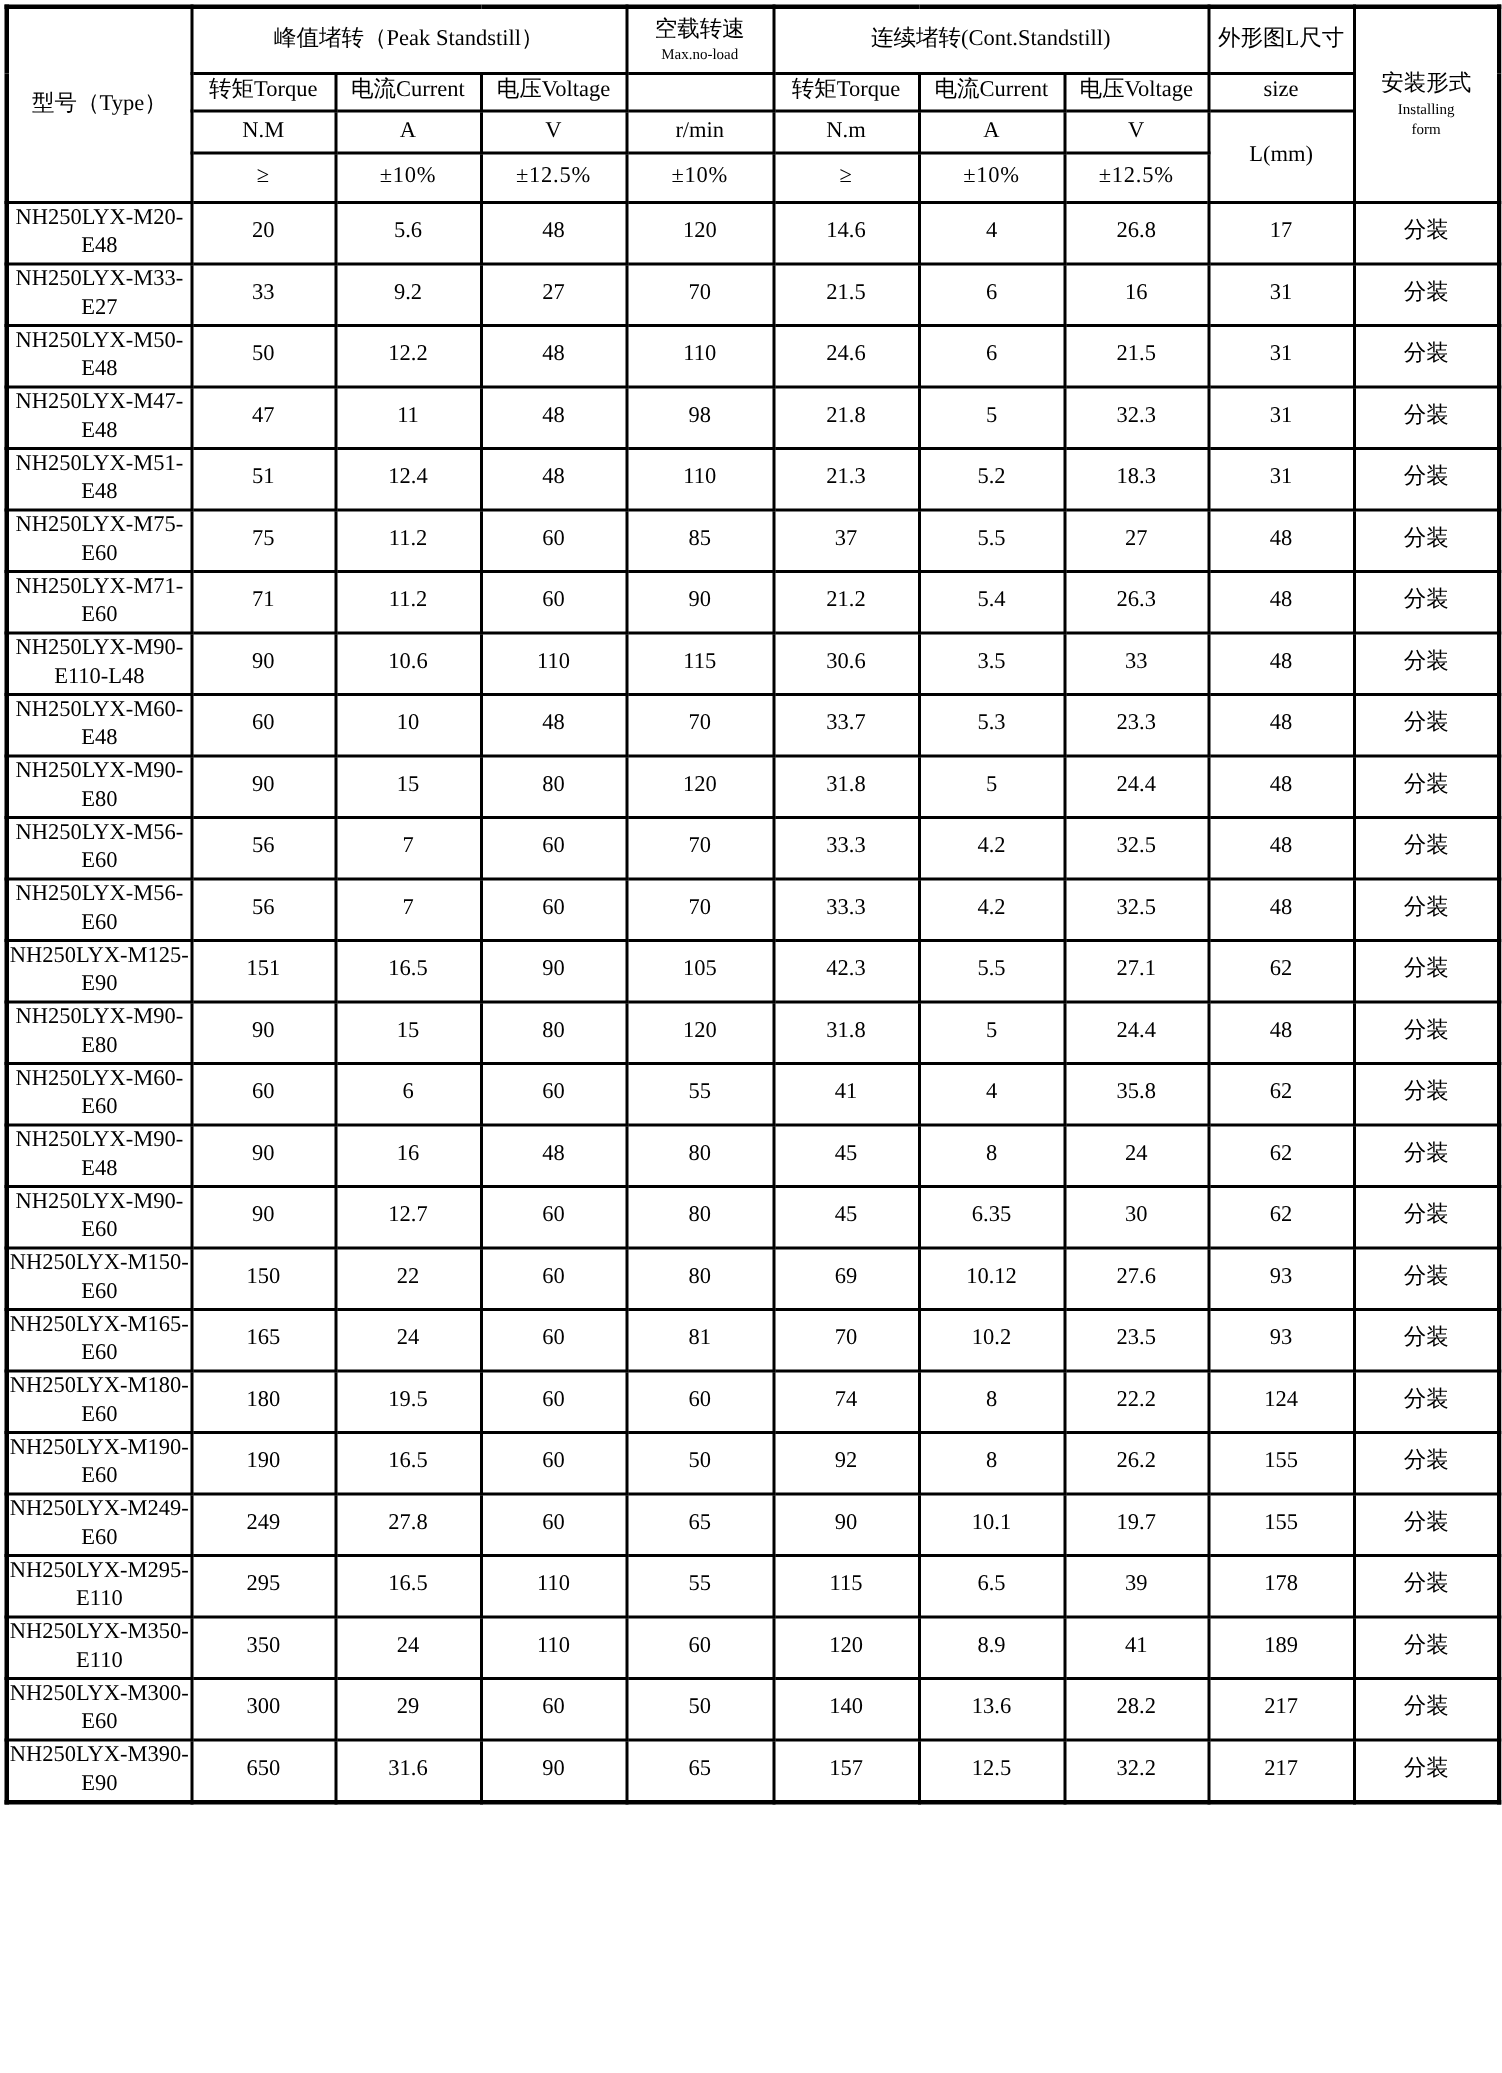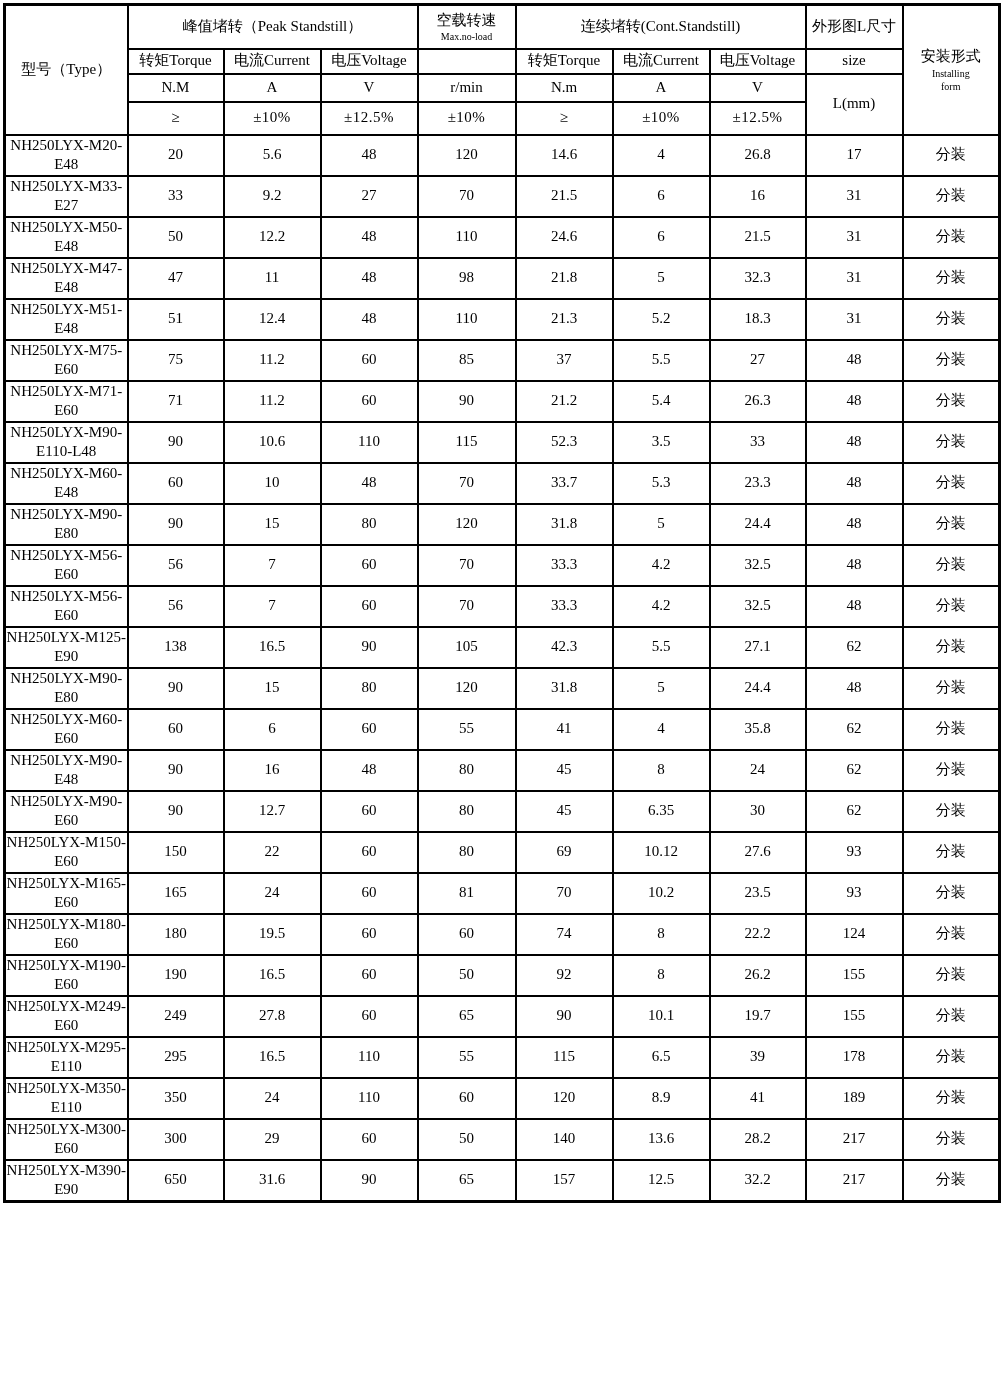--- a/index.html
+++ b/index.html
@@ -197,21 +197,21 @@
     <td>48</td>
     <td>分装</td>
   </tr>
 
   <tr>
     <td class="model">NH250LYX-M90-E110-L48</td>
     <td>90</td>
     <td>10.6</td>
     <td>110</td>
     <td>115</td>
-    <td>52.3</td>
+    <td>30.6</td>
     <td>3.5</td>
     <td>33</td>
     <td>48</td>
     <td>分装</td>
   </tr>
 
   <tr>
     <td class="model">NH250LYX-M60-E48</td>
     <td>60</td>
     <td>10</td>
@@ -258,21 +258,21 @@
     <td>70</td>
     <td>33.3</td>
     <td>4.2</td>
     <td>32.5</td>
     <td>48</td>
     <td>分装</td>
   </tr>
 
   <tr>
     <td class="model">NH250LYX-M125-E90</td>
-    <td>138</td>
+    <td>151</td>
     <td>16.5</td>
     <td>90</td>
     <td>105</td>
     <td>42.3</td>
     <td>5.5</td>
     <td>27.1</td>
     <td>62</td>
     <td>分装</td>
   </tr>
 

